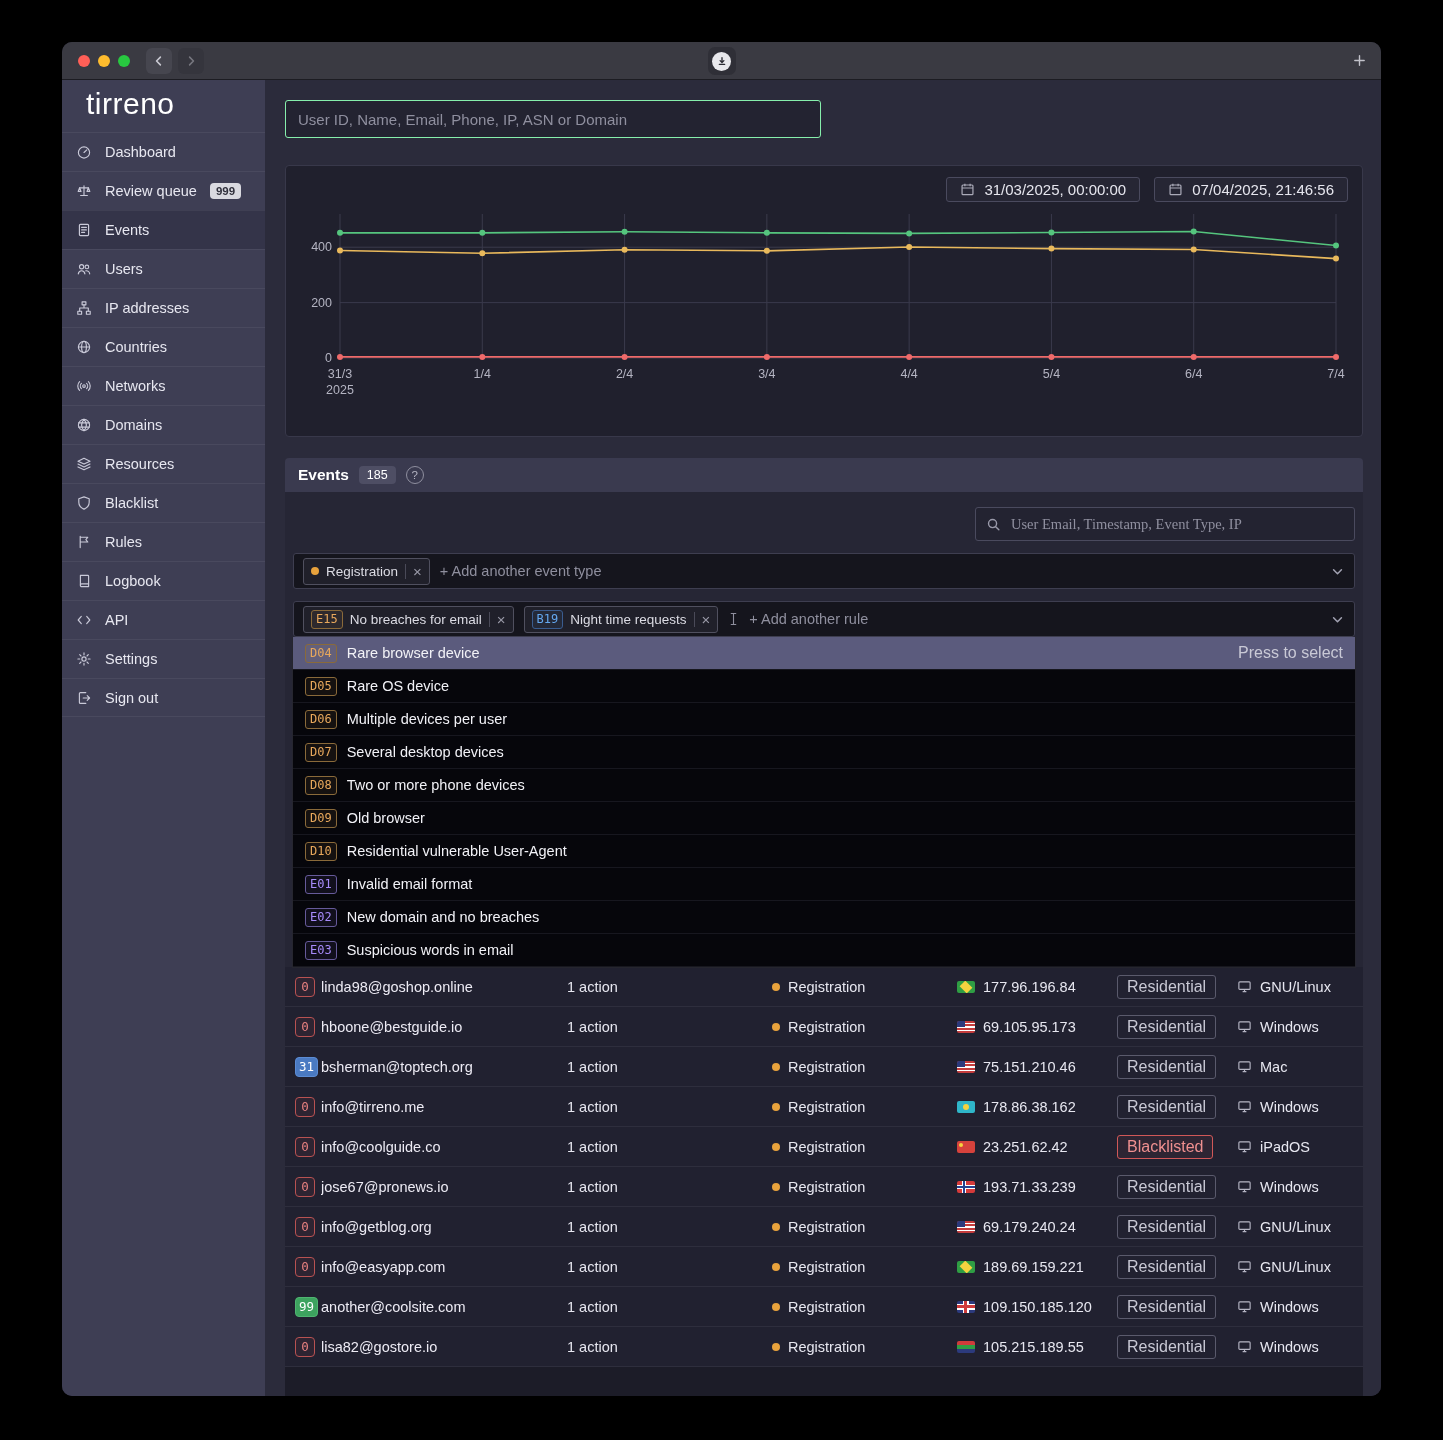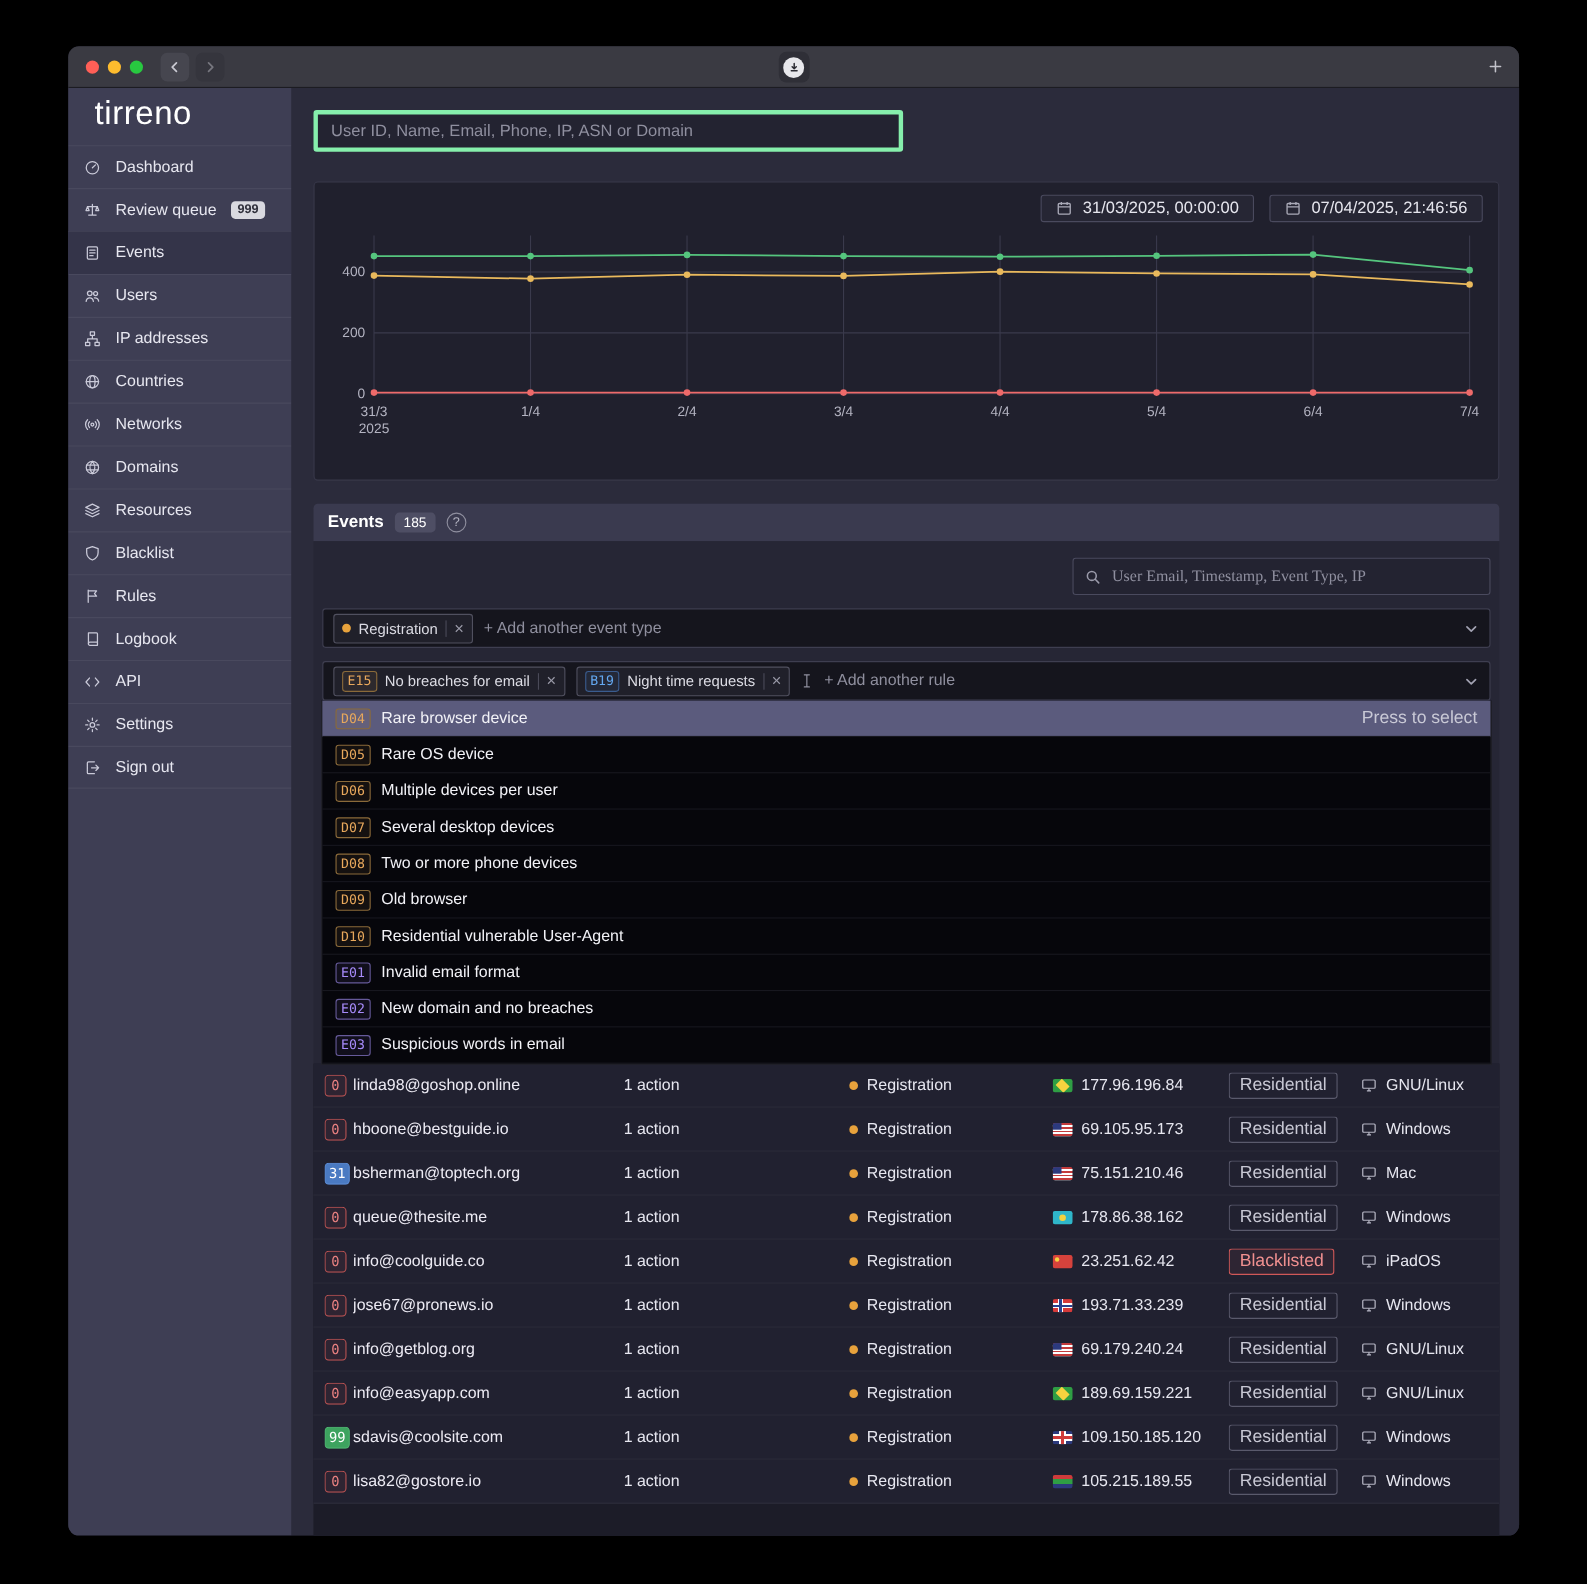--- a/index.html
+++ b/index.html
@@ -24,21 +24,21 @@
   .app{display:flex;height:1316px}
   .sidebar{width:203px;background:#3e3e54;flex:none;box-sizing:border-box}
   .logo{color:#fff;font-size:30px;font-weight:500;letter-spacing:.5px;padding:7px 0 11px 24px;line-height:34px}
   .menu-item{height:39px;display:flex;align-items:center;gap:11px;padding:0 12px 0 14px;color:#e7e7f0;font-size:14.5px;border-top:1px solid rgba(255,255,255,.06);box-sizing:border-box;cursor:default}
   .menu-item:last-child{border-bottom:1px solid rgba(255,255,255,.06)}
   .menu-item.active{background:#343449}
   .mi-icon{width:18px;display:flex;color:#c9c9d8;flex:none}
   .mi-badge{background:#d9d9e0;color:#30303c;font-size:11.5px;font-weight:bold;border-radius:4px;padding:2px 6px;margin-left:2px}
   .main{flex:1;background:#2b2b3b;padding:20px;box-sizing:border-box;position:relative}
   
-  .global-search{width:536px;height:38px;background:#232331;border:4px solid #86efac;border-radius:3px;color:#e9e9f2;font-size:15px;padding:0 12px;box-sizing:border-box;font-family:inherit;outline:none;display:block}
+  .global-search{width:536px;height:38px;background:#232331;border:1px solid #86efac;border-radius:3px;color:#e9e9f2;font-size:15px;padding:0 12px;box-sizing:border-box;font-family:inherit;outline:none;display:block}
   .global-search::placeholder{color:#8f8f9f}
   
   .chart-panel{margin-top:27px;width:100%;height:272px;background:#20202d;border:1px solid #38384a;border-radius:4px;box-sizing:border-box;padding:11px 14px 8px}
   .date-row{display:flex;justify-content:flex-end;gap:14px}
   .date-picker{height:25px;background:#262634;border:1px solid #4a4a5e;border-radius:3px;display:flex;align-items:center;gap:9px;padding:0 13px;color:#e6e6ee;font-size:15px;box-sizing:border-box}
   .cal-icon{color:#aaaab8;display:flex}
   
   .events-header{margin-top:21px;height:34px;background:#3a3a4f;border-radius:4px 4px 0 0;display:flex;align-items:center;gap:10px;padding:0 13px}
   .ev-title{color:#fff;font-size:15.5px;font-weight:bold}
   .ev-count{background:#4e4e64;color:#fff;font-size:12.5px;border-radius:4px;padding:2px 8px}
@@ -528,21 +528,21 @@
                   <svg width="15" height="15" viewBox="0 0 16 16" fill="none" stroke="#b6b6c4" stroke-width="1.2">
                     <rect x="2" y="3" width="12" height="8" rx="1"></rect>
                     <path d="M6 13.5h4M8 11v2.5"></path>
                   </svg>
                 </span>
                 <span>Mac</span>
               </div>
             </div>
             <div class="trow">
               <div class="cell"><span class="score score-red">0</span></div>
-              <div class="cell email">queue@thesite.me</div>
+              <div class="cell email">info@tirreno.me</div>
               <div class="cell">1 action</div>
               <div class="cell evt">
                 <span class="dot"></span>
                 <span>Registration</span>
               </div>
               <div class="cell ipcell">
                 <span class="flag flag-kz"></span>
                 <span>178.86.38.162</span>
               </div>
               <div class="cell"><span class="rbadge">Residential</span></div>
@@ -643,21 +643,21 @@
                   <svg width="15" height="15" viewBox="0 0 16 16" fill="none" stroke="#b6b6c4" stroke-width="1.2">
                     <rect x="2" y="3" width="12" height="8" rx="1"></rect>
                     <path d="M6 13.5h4M8 11v2.5"></path>
                   </svg>
                 </span>
                 <span>GNU/Linux</span>
               </div>
             </div>
             <div class="trow">
               <div class="cell"><span class="score score-green">99</span></div>
-              <div class="cell email">sdavis@coolsite.com</div>
+              <div class="cell email">another@coolsite.com</div>
               <div class="cell">1 action</div>
               <div class="cell evt">
                 <span class="dot"></span>
                 <span>Registration</span>
               </div>
               <div class="cell ipcell">
                 <span class="flag flag-gb"></span>
                 <span>109.150.185.120</span>
               </div>
               <div class="cell"><span class="rbadge">Residential</span></div>

